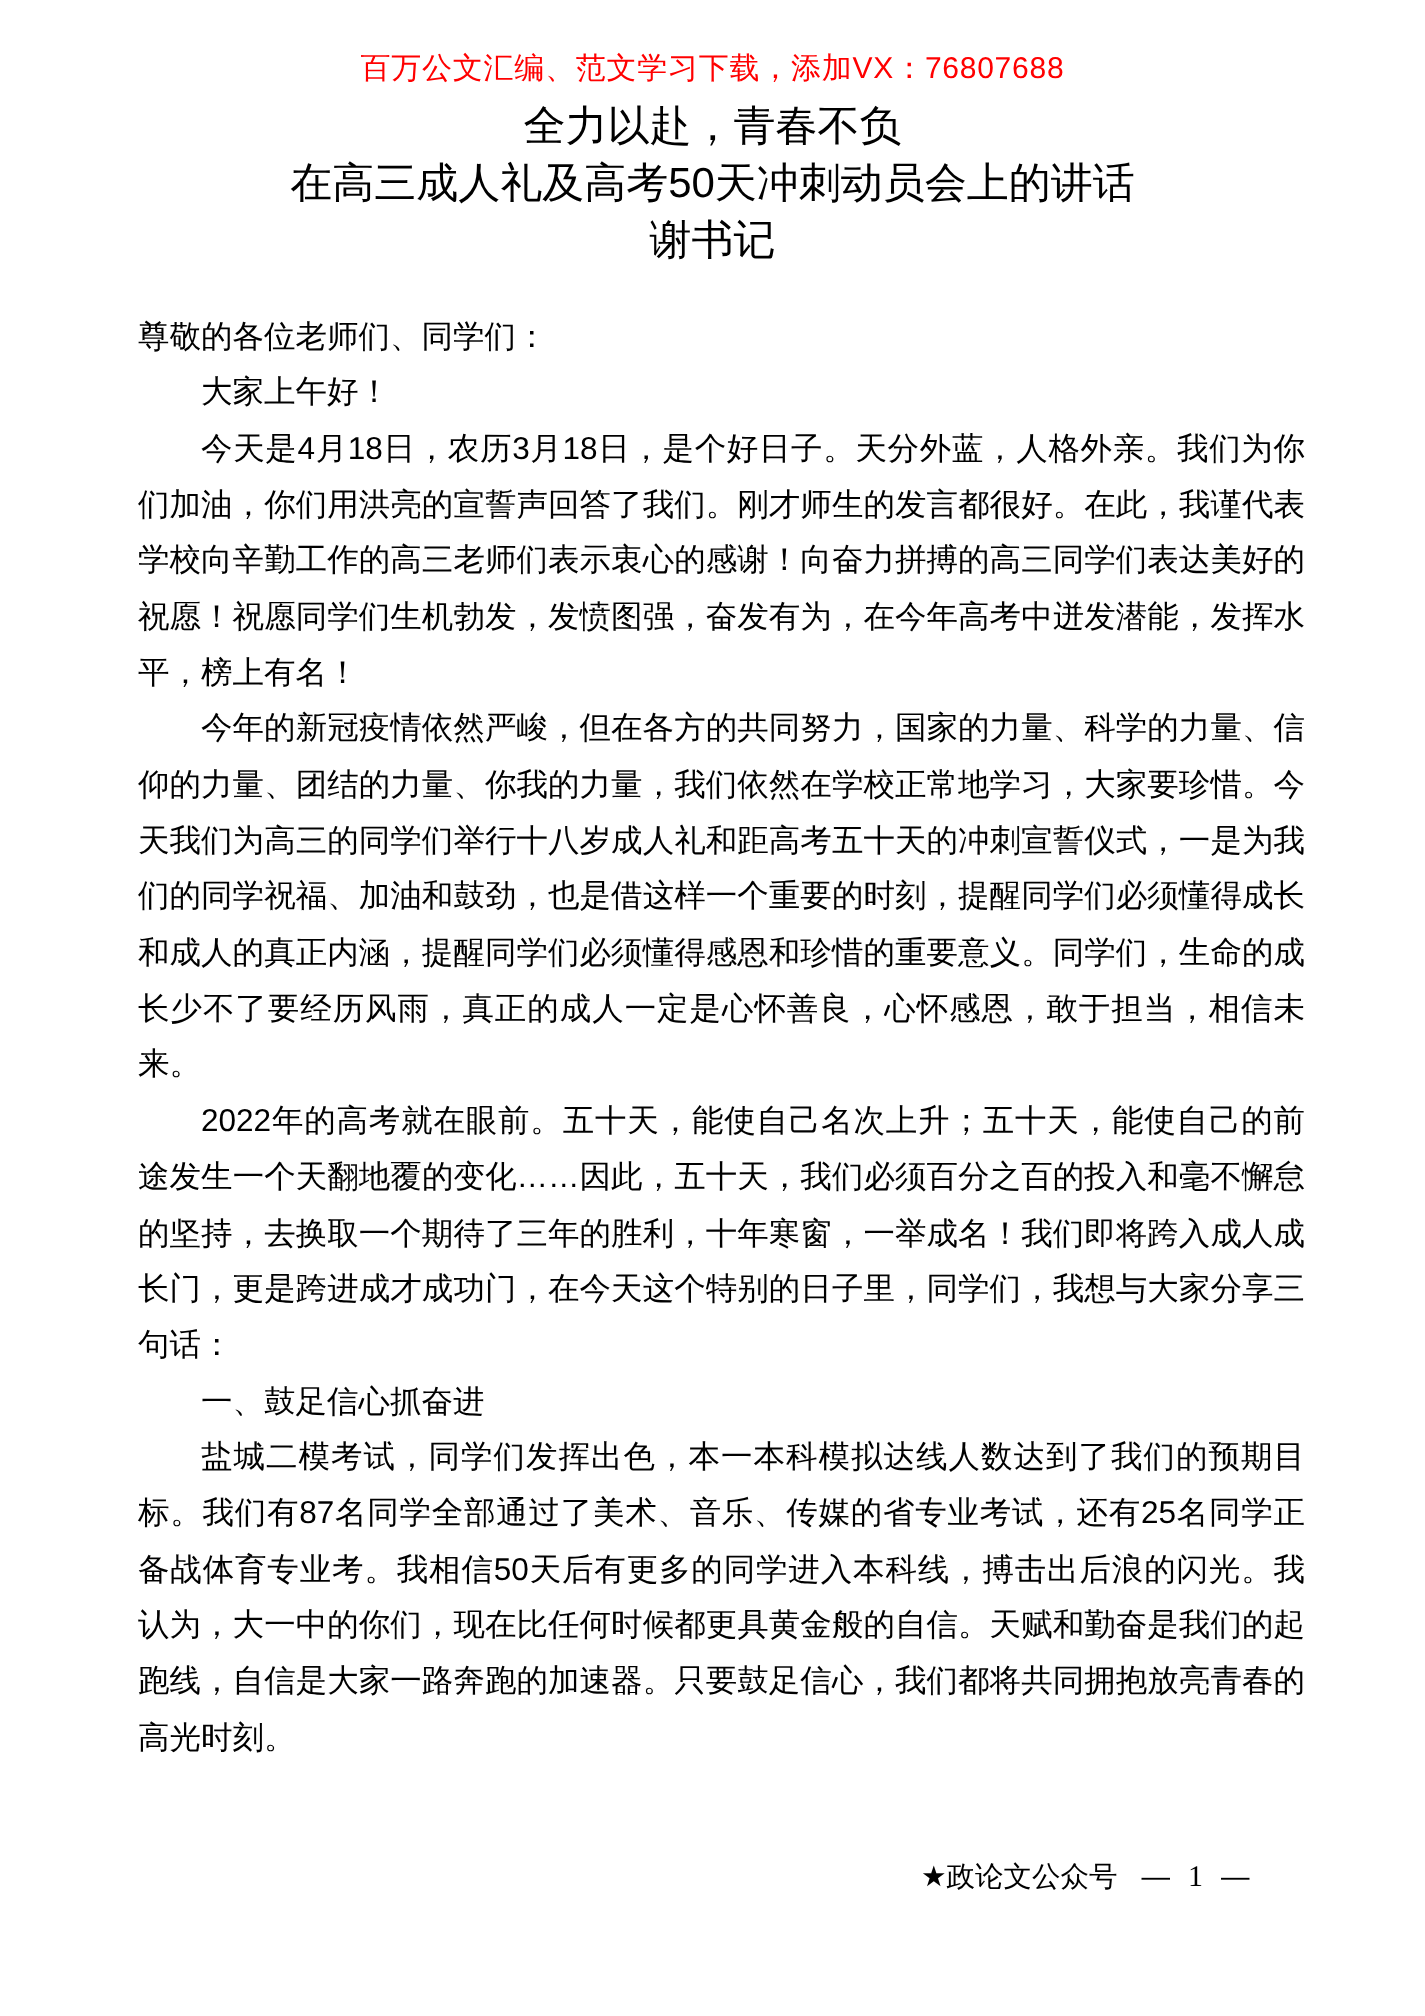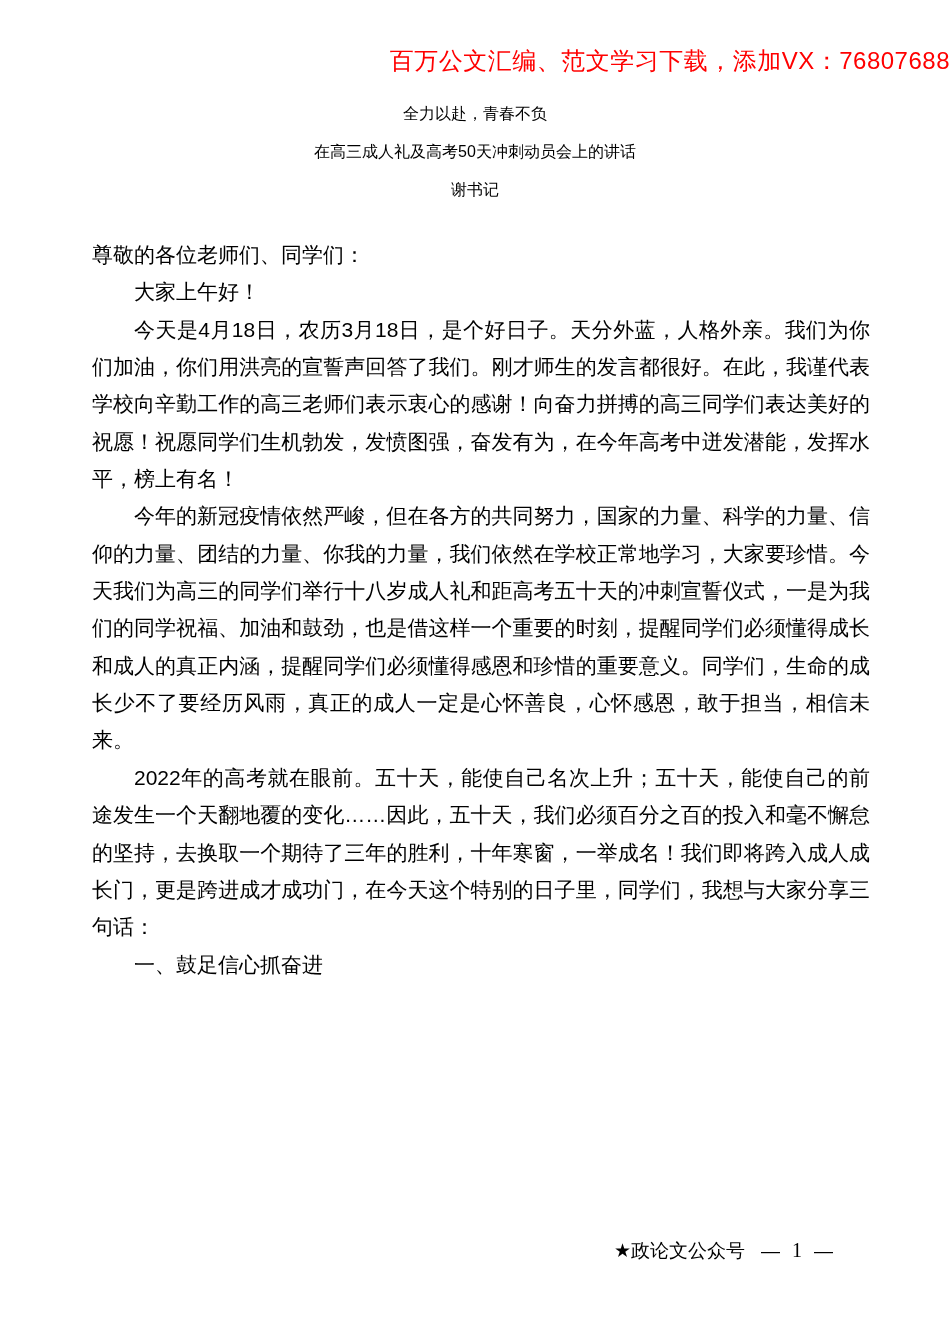--- a/index.html
+++ b/index.html
@@ -10,31 +10,30 @@
   .page {
     position: relative;
     width: 950px;
     height: 1344px;
     background: #ffffff;
     color: #000000;
     font-family: "Liberation Sans", "DejaVu Sans", sans-serif;
     overflow: hidden;
   }
   .red-notice {
-    margin-top: 42px;
-    text-align: right;
+    margin-top: 28px;
+    text-align: center;
     color: #ff0000;
-    font-size: 24px;
+    font-size: 20px;
     line-height: 37px;
     letter-spacing: 0.5px;
   }
   .title-block {
-    margin-top: 16px;
     text-align: center;
-    font-size: 16px;
+    font-size: 28px;
     line-height: 38px;
     font-weight: normal;
   }
   .doc-body {
     margin: 27px 80px 0 92px; 
     font-size: 21px;
     line-height: 37.35px;
     text-align: justify;
     word-break: break-all;
   }
@@ -74,19 +73,20 @@
     <div>谢书记</div>
   </div>
 
   <div class="doc-body">
     <p>尊敬的各位老师们、同学们：</p>
     <p class="indent">大家上午好！</p>
     <p class="indent">今天是4月18日，农历3月18日，是个好日子。天分外蓝，人格外亲。我们为你们加油，你们用洪亮的宣誓声回答了我们。刚才师生的发言都很好。在此，我谨代表学校向辛勤工作的高三老师们表示衷心的感谢！向奋力拼搏的高三同学们表达美好的祝愿！祝愿同学们生机勃发，发愤图强，奋发有为，在今年高考中迸发潜能，发挥水平，榜上有名！</p>
     <p class="indent">今年的新冠疫情依然严峻，但在各方的共同努力，国家的力量、科学的力量、信仰的力量、团结的力量、你我的力量，我们依然在学校正常地学习，大家要珍惜。今天我们为高三的同学们举行十八岁成人礼和距高考五十天的冲刺宣誓仪式，一是为我们的同学祝福、加油和鼓劲，也是借这样一个重要的时刻，提醒同学们必须懂得成长和成人的真正内涵，提醒同学们必须懂得感恩和珍惜的重要意义。同学们，生命的成长少不了要经历风雨，真正的成人一定是心怀善良，心怀感恩，敢于担当，相信未来。</p>
     <p class="indent">2022年的高考就在眼前。五十天，能使自己名次上升；五十天，能使自己的前途发生一个天翻地覆的变化……因此，五十天，我们必须百分之百的投入和毫不懈怠的坚持，去换取一个期待了三年的胜利，十年寒窗，一举成名！我们即将跨入成人成长门，更是跨进成才成功门，在今天这个特别的日子里，同学们，我想与大家分享三句话：</p>
     <p class="indent">一、鼓足信心抓奋进</p>
+    <p class="indent">盐城二模考试，同学们发挥出色，本一本科模拟达线人数达到了我们的预期目标。我们有87名同学全部通过了美术、音乐、传媒的省专业考试，还有25名同学正备战体育专业考。我相信50天后有更多的同学进入本科线，搏击出后浪的闪光。我认为，大一中的你们，现在比任何时候都更具黄金般的自信。天赋和勤奋是我们的起跑线，自信是大家一路奔跑的加速器。只要鼓足信心，我们都将共同拥抱放亮青春的高光时刻。</p>
   </div>
 
   <div class="footer">
     <span>★</span><span>政论文公众号</span><span class="pg"><span>—</span><span class="num">1</span><span>—</span></span>
   </div>
 
 </div>
 
 </body></html>

